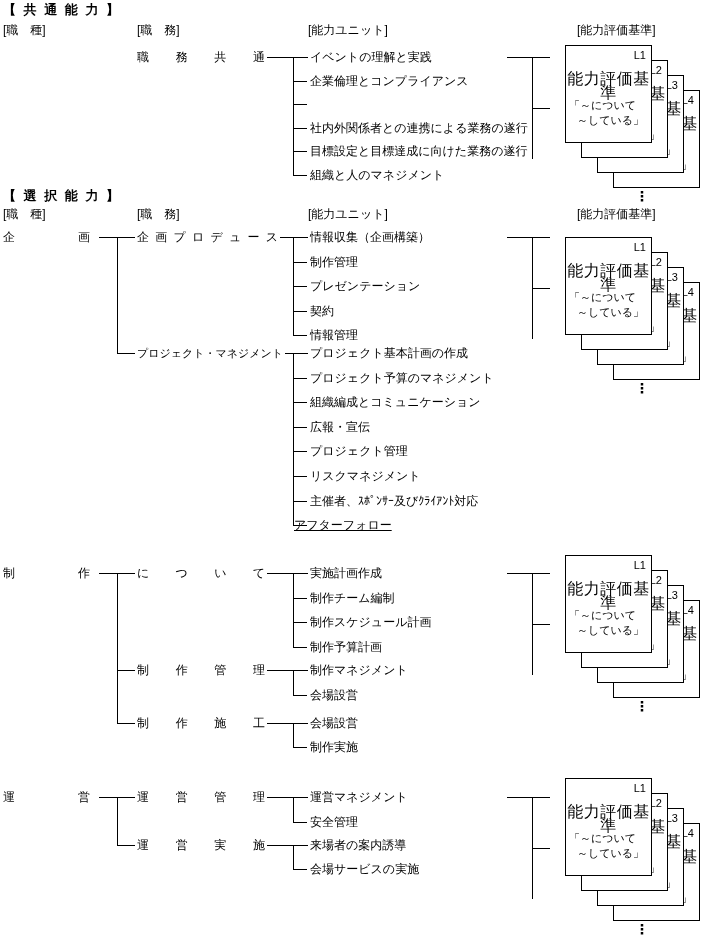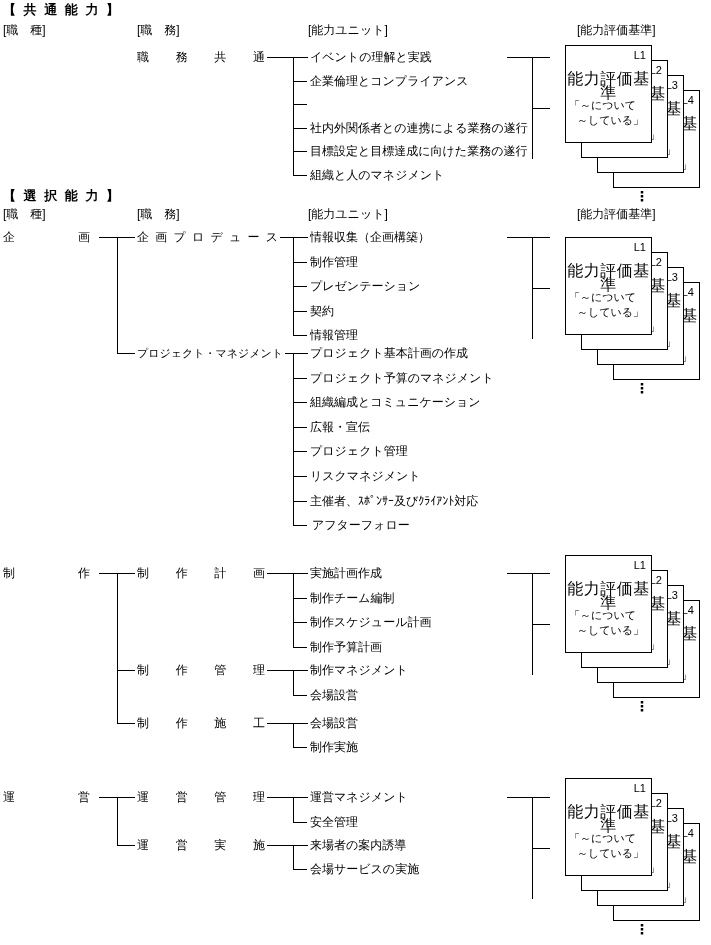--- a/index.html
+++ b/index.html
@@ -101,21 +101,21 @@
     <div class="t" style="left: 310px; top: 394px;">組織編成とコミュニケーション</div>
     <div class="ln" style="left: 293px; top: 427px; width: 14px; height: 1px;"></div>
     <div class="t" style="left: 310px; top: 419px;">広報・宣伝</div>
     <div class="ln" style="left: 293px; top: 451px; width: 14px; height: 1px;"></div>
     <div class="t" style="left: 310px; top: 443px;">プロジェクト管理</div>
     <div class="ln" style="left: 293px; top: 476px; width: 14px; height: 1px;"></div>
     <div class="t" style="left: 310px; top: 468px;">リスクマネジメント</div>
     <div class="ln" style="left: 293px; top: 501px; width: 14px; height: 1px;"></div>
     <div class="t" style="left: 310px; top: 493px;">主催者、ｽﾎﾟﾝｻｰ及びｸﾗｲｱﾝﾄ対応</div>
     <div class="ln" style="left: 293px; top: 525px; width: 14px; height: 1px;"></div>
-    <div class="t" style="left: 312px; top: 517px;">アフターフォロー</div>
+    <div class="t" style="left: 294px; top: 517px; text-decoration: underline;">アフターフォロー</div>
     <div class="ln" style="left: 507px; top: 237px; width: 43px; height: 1px;"></div>
     <div class="ln" style="left: 532px; top: 237px; width: 1px; height: 102px;"></div>
     <div class="ln" style="left: 532px; top: 288px; width: 18px; height: 1px;"></div>
     <div class="card" style="left: 613px; top: 282px;">
       <div class="lvl">L4</div>
       <div class="ct">能力評価基準</div>
       <div class="q1">「～について</div>
       <div class="q2">～している」</div>
     </div>
     <div class="card" style="left: 597px; top: 267px;">
@@ -135,21 +135,21 @@
       <div class="ct">能力評価基準</div>
       <div class="q1">「～について</div>
       <div class="q2">～している」</div>
     </div>
     <div class="ellip" style="left: 630px; top: 381px;">⋮</div>
     <div class="t spread" style="left: 3px; top: 565px; width: 87px;">制作</div>
     <div class="ln" style="left: 99px; top: 573px; width: 36px; height: 1px;"></div>
     <div class="ln" style="left: 117px; top: 573px; width: 1px; height: 151px;"></div>
     <div class="ln" style="left: 117px; top: 670px; width: 18px; height: 1px;"></div>
     <div class="ln" style="left: 117px; top: 723px; width: 18px; height: 1px;"></div>
-    <div class="t spread" style="left: 137px; top: 565px; width: 128px;">制作計画</div>
+    <div class="t spread" style="left: 137px; top: 565px; width: 128px;">について</div>
     <div class="ln" style="left: 267px; top: 573px; width: 41px; height: 1px;"></div>
     <div class="ln" style="left: 293px; top: 573px; width: 1px; height: 75px;"></div>
     <div class="t" style="left: 310px; top: 565px;">実施計画作成</div>
     <div class="ln" style="left: 293px; top: 598px; width: 14px; height: 1px;"></div>
     <div class="t" style="left: 310px; top: 590px;">制作チーム編制</div>
     <div class="ln" style="left: 293px; top: 622px; width: 14px; height: 1px;"></div>
     <div class="t" style="left: 310px; top: 614px;">制作スケジュール計画</div>
     <div class="ln" style="left: 293px; top: 647px; width: 14px; height: 1px;"></div>
     <div class="t" style="left: 310px; top: 639px;">制作予算計画</div>
     <div class="t spread" style="left: 137px; top: 662px; width: 128px;">制作管理</div>

